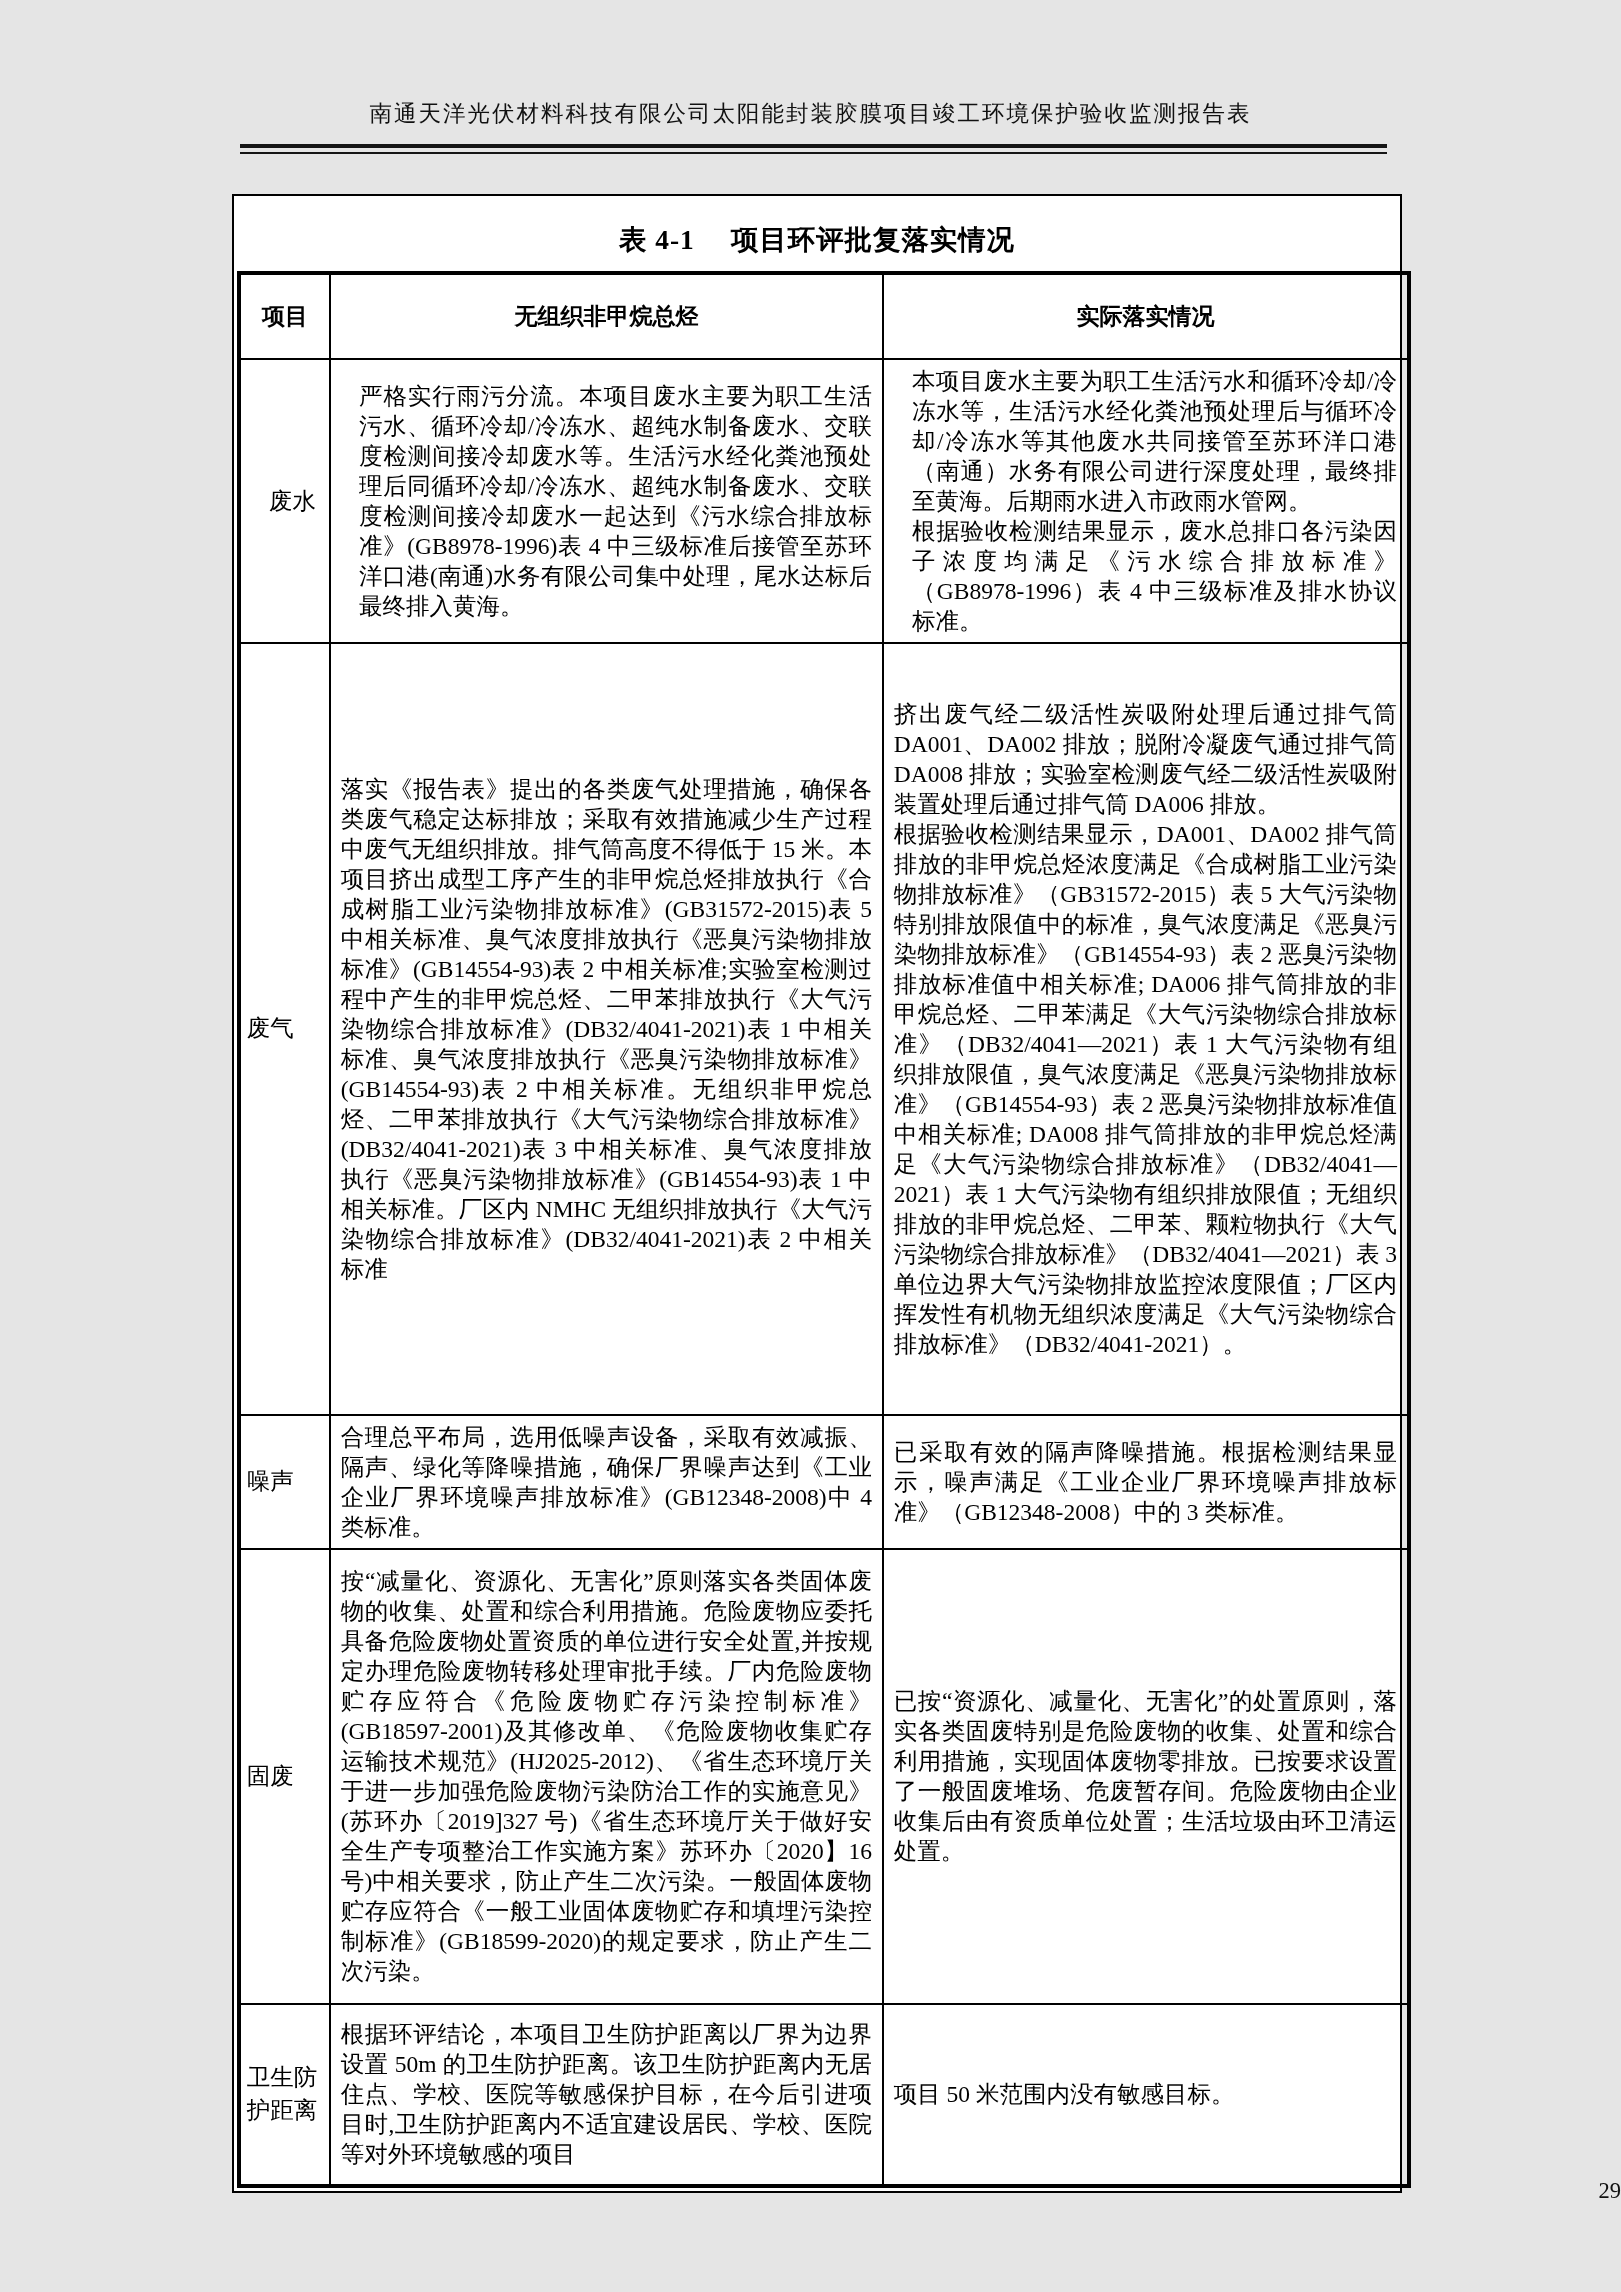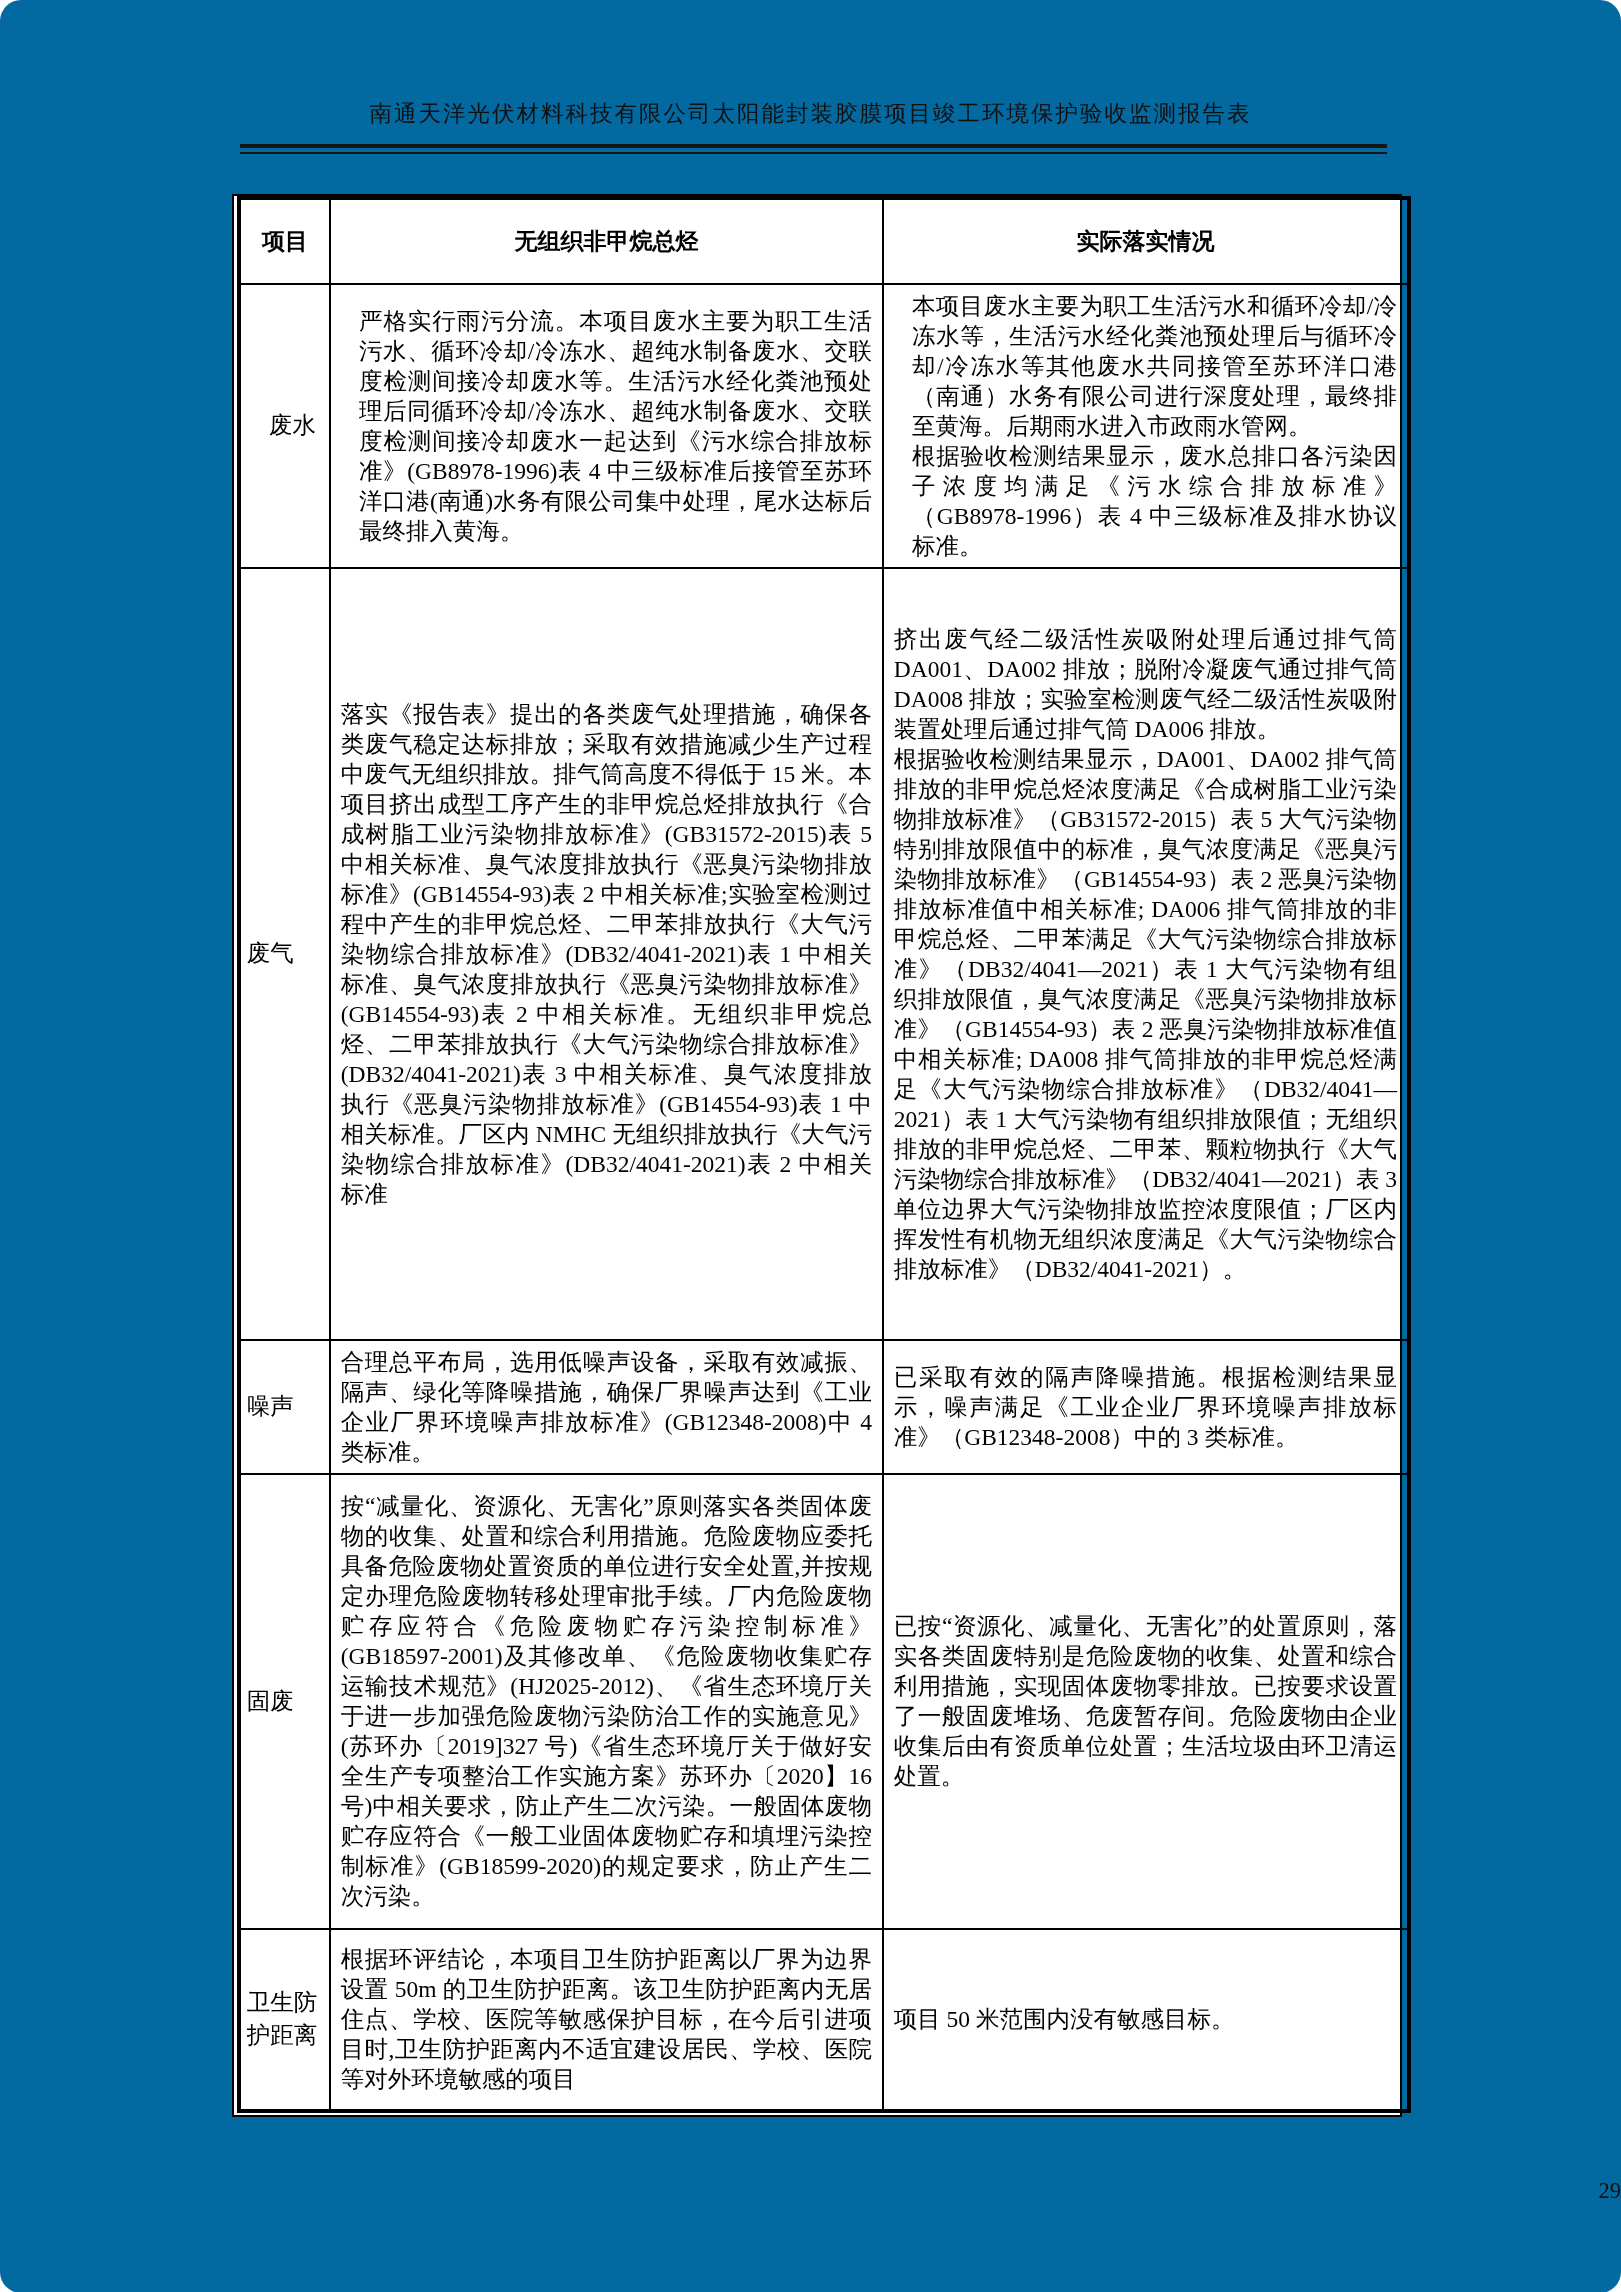--- a/index.html
+++ b/index.html
@@ -1,24 +1,23 @@
 <!DOCTYPE html>
 <html><head>
 <meta charset="utf-8">
 <style>
   html, body { margin: 0; padding: 0; background: #ffffff; }
   .page {
     position: relative;
     width: 1621px;
     height: 2293px;
-    background: #0369a1;
+    background: #e5e5e5;
     font-family: "Liberation Serif", serif;
     color: #000;
     overflow: hidden;
-    border-radius: 21px;
   }
   .page-header-text {
     position: absolute;
     top 
 : 98px;
     top: 98px;
     left: 0;
     width: 100%;
     text-align: center;
     font-size: 22.5px;
@@ -105,20 +104,21 @@
 <body>
 
 <div class="page">
 
   <div class="page-header-text">南通天洋光伏材料科技有限公司太阳能封装胶膜项目竣工环境保护验收监测报告表</div>
 
   <div class="header-rule"></div>
 
   <div class="table-wrap">
 
+    <div class="table-title">表 4-1　 项目环评批复落实情况</div>
 
     <table class="approval">
       <colgroup>
         <col class="c1">
           <col class="c2">
           <col class="c3">
       </colgroup>
       <tbody>
         <tr class="r-head">
           <th class="head-cell">项目</th>

